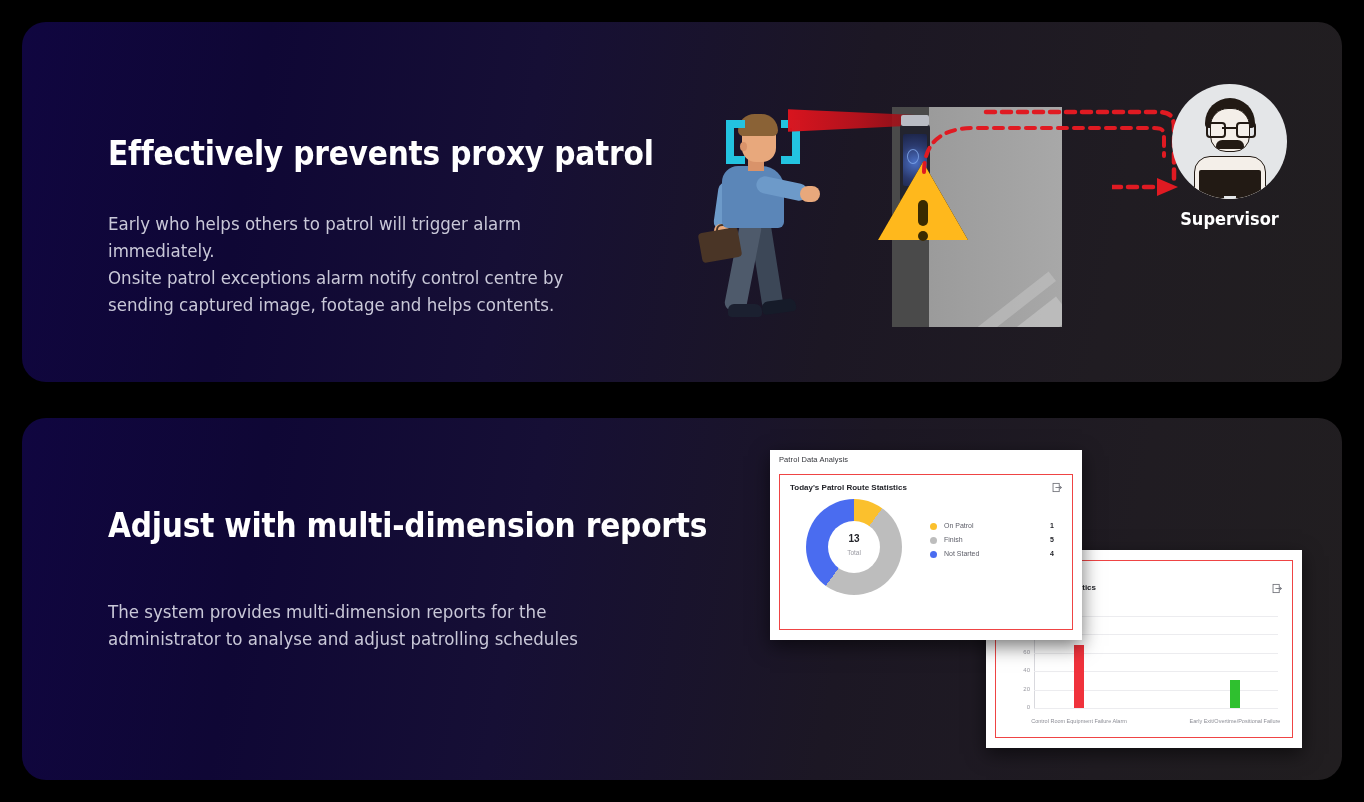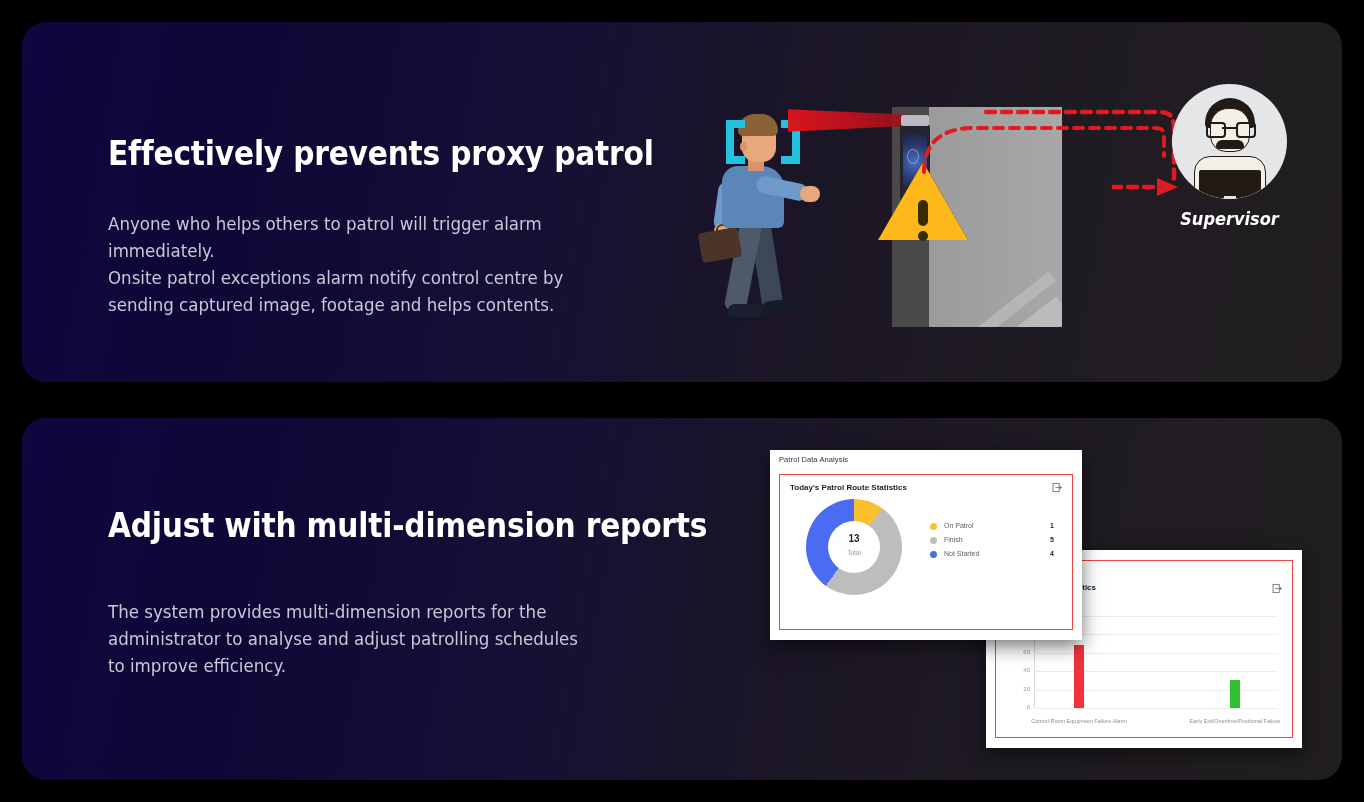--- a/index.html
+++ b/index.html
@@ -31,21 +31,21 @@
   }
   .body-line {
     color: #c9c8d8;
     font-size: 18.5px;
     line-height: 27px;
     font-family: "DejaVu Sans Condensed", "Liberation Sans", sans-serif;
     white-space: nowrap;
   }
 
   
-  .illu { position: absolute; left: 660px; top: 40px; width: 660px; height: 300px; font-style: italic; }
+  .illu { position: absolute; left: 660px; top: 40px; width: 660px; height: 300px; }
 
   .wall {
     position: absolute; left: 210px; top: 45px; width: 170px; height: 220px;
     background: linear-gradient(90deg,#4a4a4a 0%,#4a4a4a 22%,#9b9b9b 22%,#a8a8a8 100%);
     overflow: hidden;
   }
   .wall-sheen1 {
     position: absolute; right: -10px; bottom: 10px; width: 130px; height: 26px;
     background: #c2c2c2; transform: rotate(-38deg); transform-origin: right bottom; opacity: .75;
   }
@@ -150,21 +150,21 @@
 <body>
 
 <div id="root">
 
   <section class="panel panel-a">
 
     <div class="txt-block" style="left:86px; top:112px;">
       <div class="headline">Effectively prevents proxy patrol</div>
     </div>
     <div class="txt-block" style="left:86px; top:188px;">
-      <div class="body-line">Anyone who helps others to patrol will trigger alarm</div>
+      <div class="body-line">Early who helps others to patrol will trigger alarm</div>
       <div class="body-line">immediately.</div>
       <div class="body-line">Onsite patrol exceptions alarm notify control centre by</div>
       <div class="body-line">sending captured image, footage and helps contents.</div>
     </div>
 
     <div class="illu">
 
       <div class="wall">
         <div class="wall-sheen1"></div>
 
@@ -240,21 +240,20 @@
   </section>
 
   <section class="panel panel-b">
 
     <div class="txt-block" style="left:86px; top:88px;text-align:center;">
       <div class="headline">Adjust with multi-dimension reports</div>
     </div>
     <div class="txt-block" style="left:86px; top:180px;">
       <div class="body-line">The system provides multi-dimension reports for the</div>
       <div class="body-line">administrator to analyse and adjust patrolling schedules</div>
-      <div class="body-line">to improve efficiency.</div>
     </div>
 
     <div class="dash">
 
       <div class="card card-2">
         <div class="card-inner" style="top:10px;">
           <div class="card-title" style="top:22px; left:52px;">rm Statistics</div>
           <svg class="export-icon" style="top:22px;" viewBox="0 0 16 16">
             <rect x="1.5" y="2" width="9" height="12" fill="none" stroke="#6b6c74" stroke-width="1.2"></rect>
             <line x1="5" y1="8" x2="13.5" y2="8" stroke="#6b6c74" stroke-width="1.2"></line>

